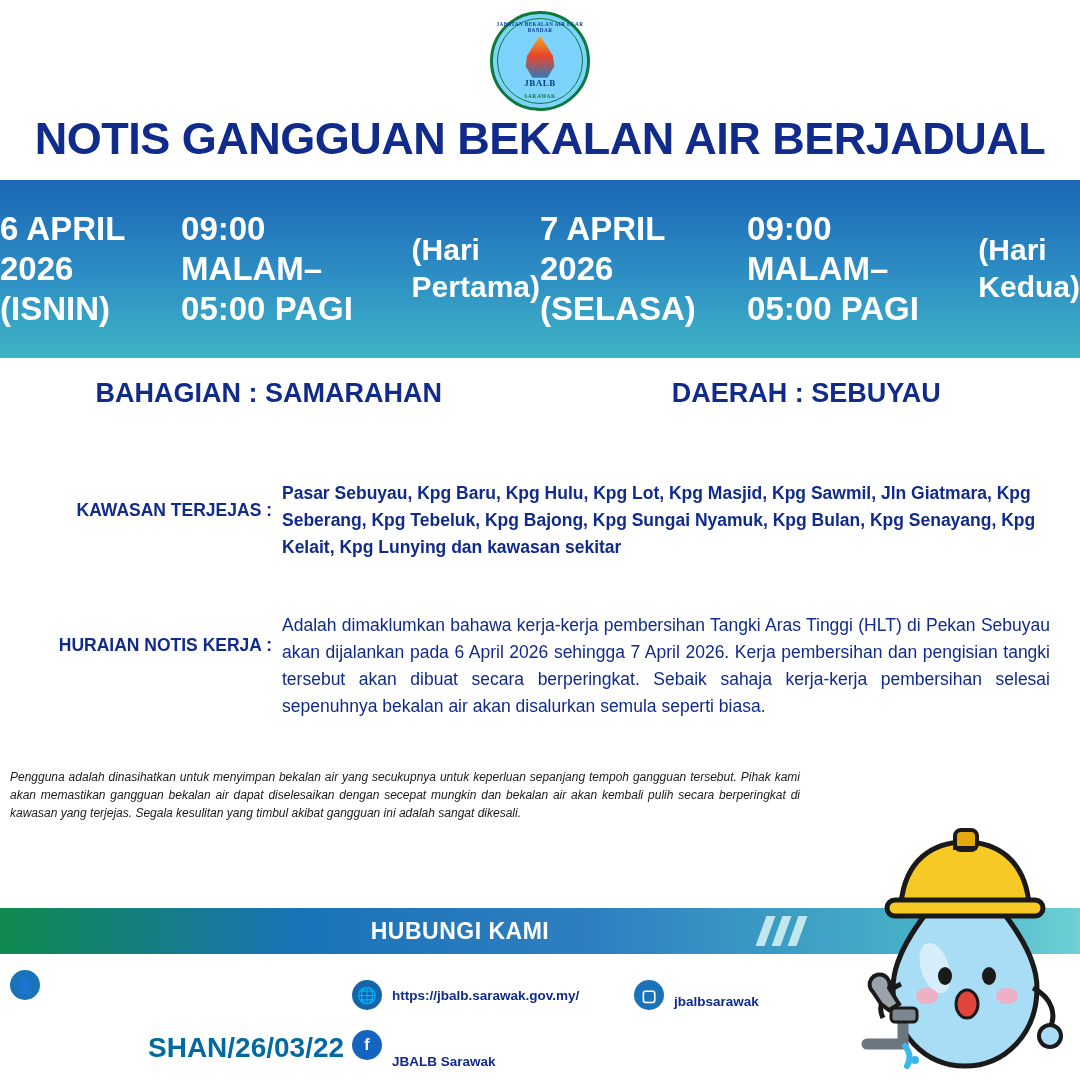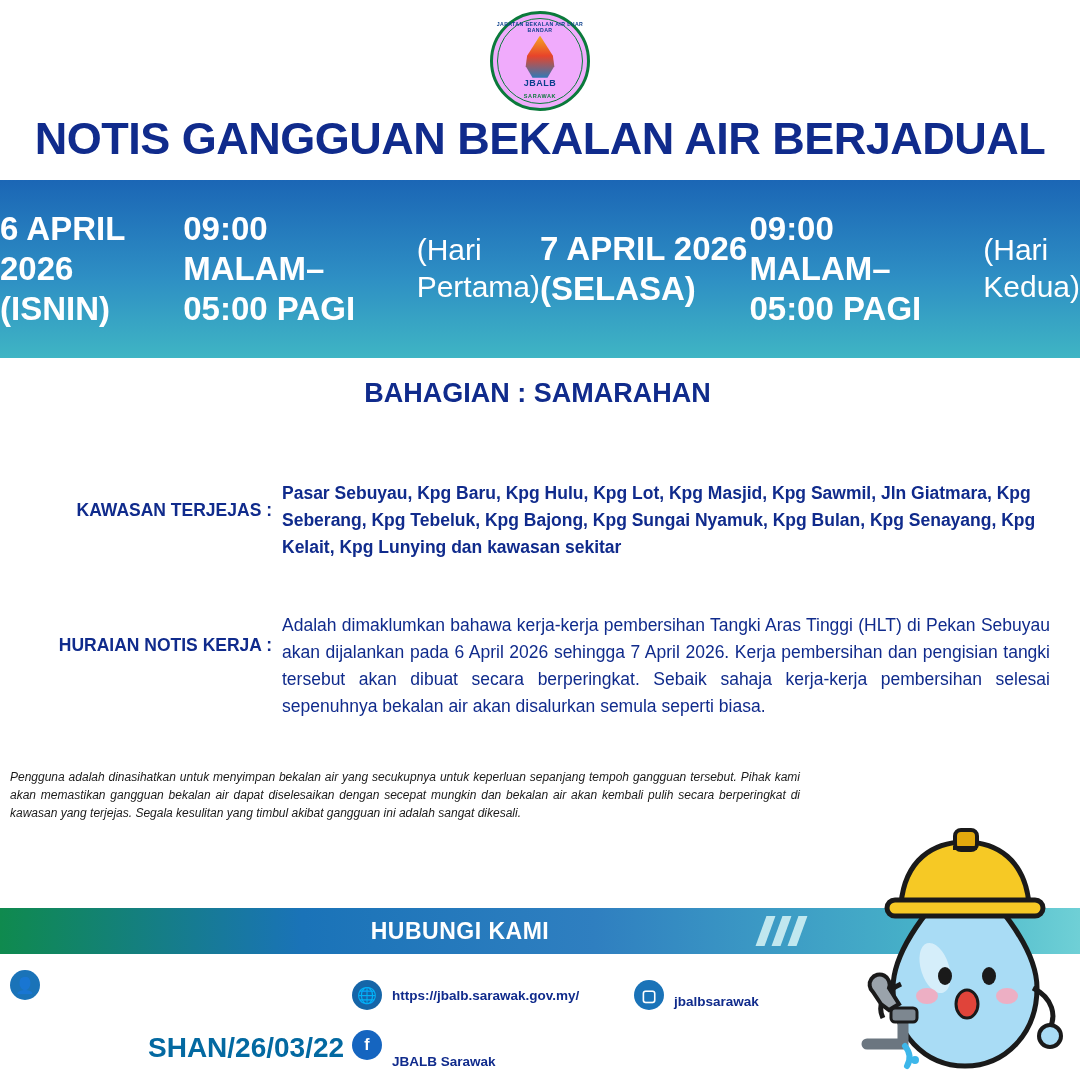--- a/index.html
+++ b/index.html
@@ -12,24 +12,24 @@
   }
   .page { width: 1080px; height: 1080px; position: relative; background:#fff; }
 
   
   .logo-wrap {
     position:absolute; left:0; right:0; top:8px; height:105px;
     display:flex; align-items:center; justify-content:center;
   }
   .logo {
     width: 100px; height: 100px; border-radius: 50%;
-    background: #f0abfc;
+    background: #7dd3fc;
     border: 3px solid #0b7a3b;
     position: relative;
-    display:flex; align-items:center; justify-content:center;
+    display:flex; align-items:center; justify-content:center;font-family:Liberation Serif, serif;
   }
   .logo-ring {
     position:absolute; inset:4px; border-radius:50%;
     border: 1px solid #0b7a3b;
   }
   .logo-drop {
     width: 34px; height: 44px;
     background: linear-gradient(180deg,#f5a623 0%, #e8442a 45%, #1f7fc4 100%);
     border-radius: 50% 50% 50% 50% / 60% 60% 40% 40%;
     transform: rotate(0deg);
@@ -62,21 +62,21 @@
     position:absolute; top:180px; left:0; width:1080px; height:178px;
     background: linear-gradient(180deg,#1b66b5 0%, #2e8fc4 55%, #3fb5c4 100%);
     display:flex;
   }
   .date-col {
     flex:1; display:flex; flex-direction:row; align-items:center; justify-content:center;
     color:#fff; line-height:1.22;
   }
   .date-col .l1 { font-size:33px; font-weight:bold; }
   .date-col .l2 { font-size:33px; font-weight:bold; }
-  .date-col .l3 { font-size:30px; font-weight:normal; }
+  .date-col .l3 { font-size:30px; font-weight:bold; }
 
   
   .div-row {
     position:absolute; top:378px; left:0; width:1075px;
     display:flex; align-items:center;
   }
   .div-row .cell {
     flex:1; text-align:center;
     font-size:27px; font-weight:bold; color:#102b8c;
   }
@@ -168,20 +168,21 @@
     </div>
     <div class="date-col">
       <div class="l1">7 APRIL 2026 (SELASA)</div>
       <div class="l2">09:00 MALAM– 05:00 PAGI</div>
       <div class="l3">(Hari Kedua)</div>
     </div>
   </div>
 
   <div class="div-row">
     <div class="cell">BAHAGIAN : SAMARAHAN</div>
+    <div class="cell">DAERAH : SEBUYAU</div>
   </div>
 
   <div class="info">
     <div class="info-label" style="top:500px">KAWASAN TERJEJAS  :</div>
     <div class="info-body bold" style="top:480px">Pasar Sebuyau, Kpg Baru, Kpg Hulu, Kpg Lot, Kpg Masjid, Kpg Sawmil, Jln Giatmara, Kpg Seberang, Kpg Tebeluk, Kpg Bajong, Kpg Sungai Nyamuk, Kpg Bulan, Kpg Senayang, Kpg Kelait, Kpg Lunying dan kawasan sekitar</div>
   </div>
 
   <div class="info">
     <div class="info-label" style="top:635px">HURAIAN NOTIS KERJA :</div>
     <div class="info-body justify" style="top:612px">Adalah dimaklumkan bahawa kerja-kerja pembersihan Tangki Aras Tinggi (HLT) di Pekan Sebuyau akan dijalankan pada 6 April 2026 sehingga 7 April 2026. Kerja pembersihan dan pengisian tangki tersebut akan dibuat secara berperingkat. Sebaik sahaja kerja-kerja pembersihan selesai sepenuhnya bekalan air akan disalurkan semula seperti biasa.</div>

